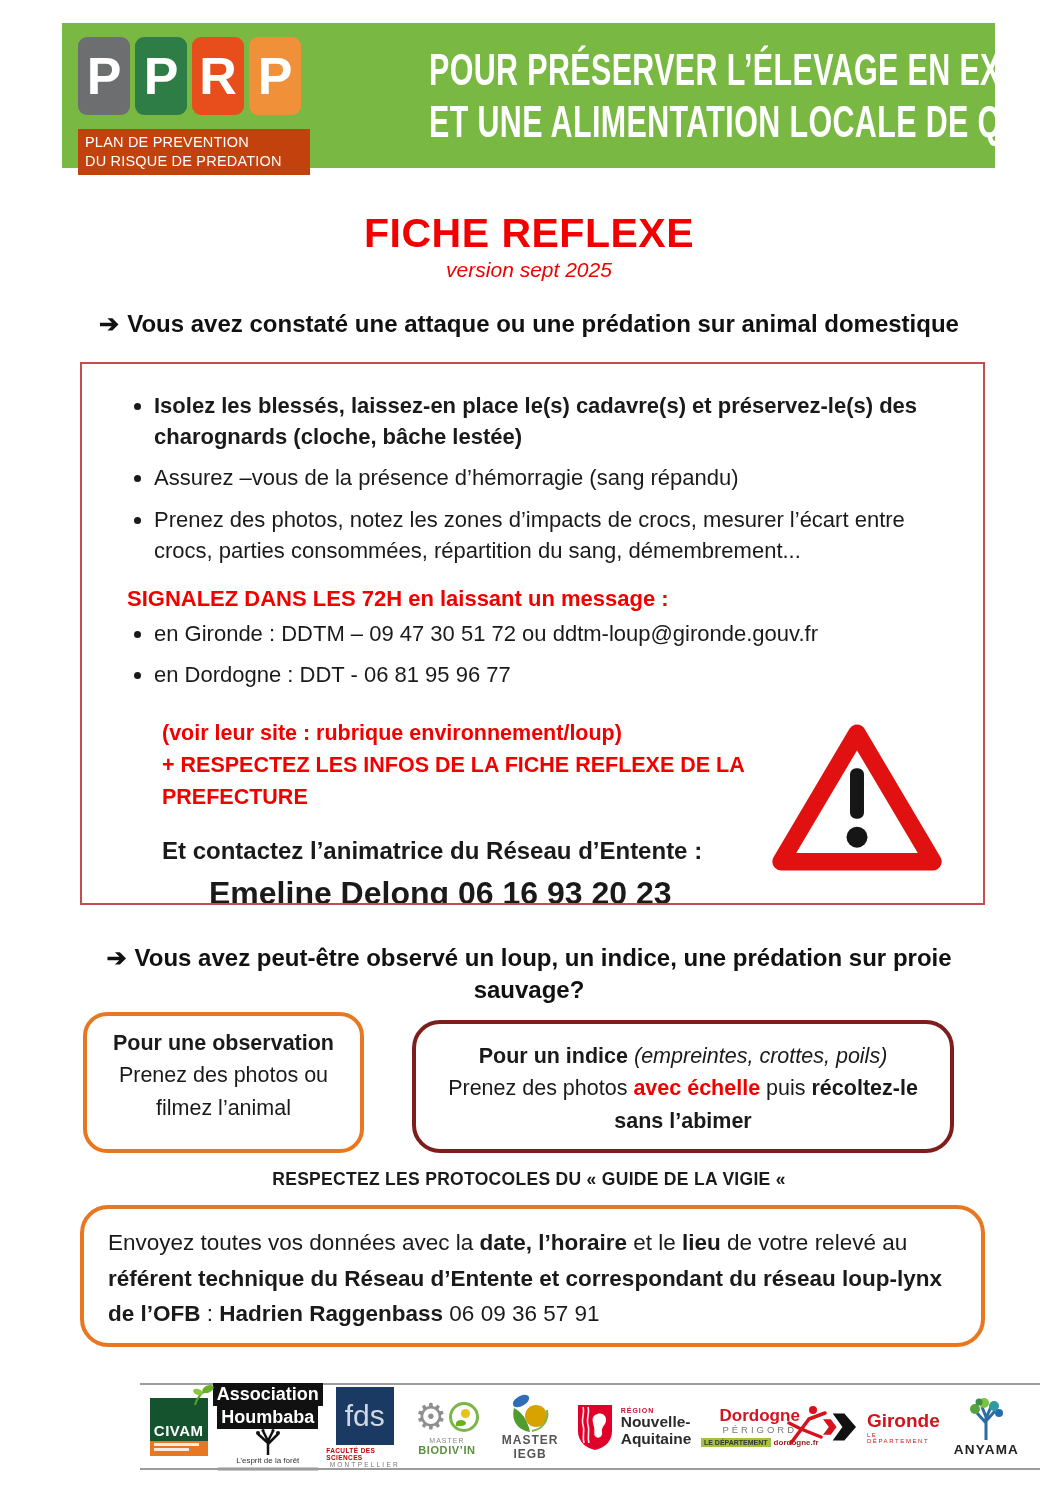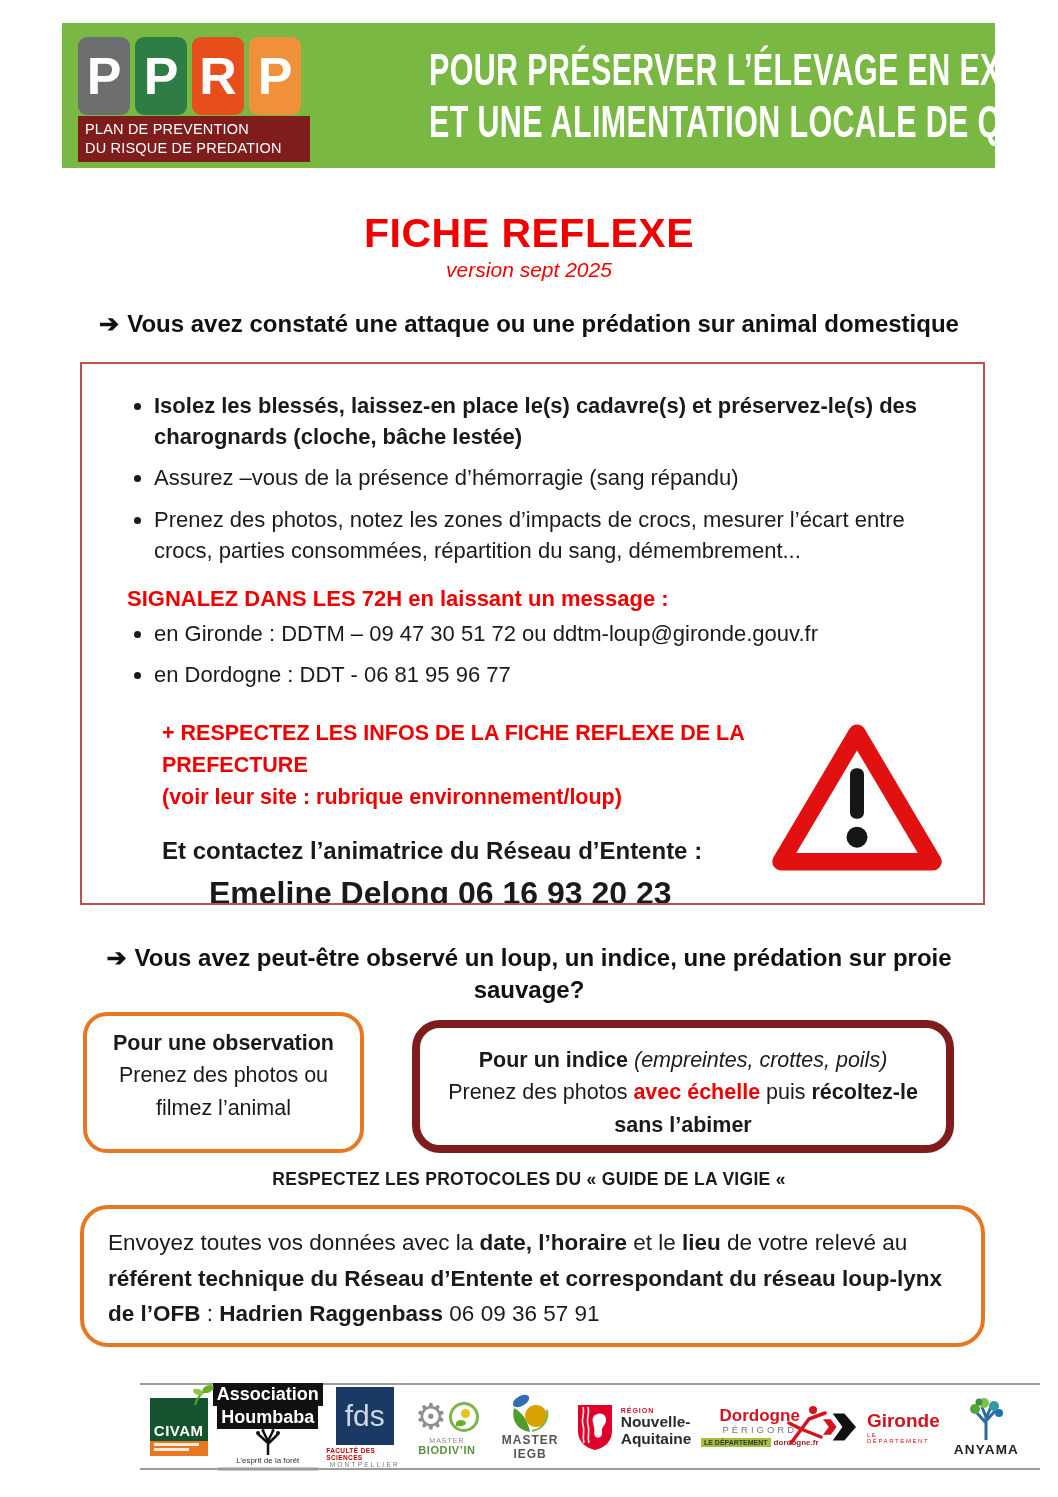--- a/index.html
+++ b/index.html
@@ -9,21 +9,21 @@
   
   .banner { position:absolute; left:62px; top:23px; width:933px; height:145px; background:#79b843; }
   .pprp { position:absolute; left:16px; top:14px; width:232px; }
   .pprp-tiles { display:flex; gap:5px; }
   .tile { width:52px; height:78px; border-radius:9px; display:flex; align-items:center; justify-content:center;
           color:#fff; font-weight:800; font-size:52px; line-height:1; }
   .tile.gray { background:#6d6e70; }
   .tile.green { background:#2e7d46; }
   .tile.redorange { background:#e84e1b; }
   .tile.orange { background:#f0913a; }
-  .pprp-strip { margin-top:1px; background:#7f1d1d; color:#fff; font-size:14.5px; line-height:1.3;
+  .pprp-strip { margin-top:14px; background:#c2410c; color:#fff; font-size:14.5px; line-height:1.3;
                 padding:4px 7px; letter-spacing:0.2px; white-space:nowrap; }
   .banner-headline { position:absolute; left:290px; top:0; width:700px; height:145px;
                      display:flex; flex-direction:column; justify-content:center; gap:8px;
                      text-align:center; color:#fff; font-weight:700; }
   .banner-headline .hl { font-size:39px; white-space:nowrap; letter-spacing:0.5px;
                          transform:scale(0.78,1.12); transform-origin:center; }
 
   
   .doc-title { position:absolute; left:0; top:210px; width:100%; text-align:center;
                color:#f20000; font-weight:700; font-size:41px; letter-spacing:0.5px; }
@@ -46,21 +46,21 @@
   .contact-name { margin:10px 0 0 127px; font-weight:700; font-size:32px; }
   .warn-triangle { position:absolute; right:38px; top:357px; }
 
   
   .obs-box { position:absolute; left:83px; top:1012px; width:281px; height:141px;
              border:4px solid #e87722; border-radius:24px; background:#fff;
              display:flex; flex-direction:column; justify-content:center; text-align:center;
              font-size:21.5px; line-height:1.5; padding:0 10px 14px 10px; }
   .obs-box .t { font-weight:700; }
   .indice-box { position:absolute; left:412px; top:1020px; width:542px; height:133px;
-                border:8px solid #7f1d1d; border-radius:28px; background:#fff;
+                border:4px solid #7f1d1d; border-radius:28px; background:#fff;
                 text-align:center; font-size:21.5px; line-height:1.5; padding:16px 18px 0 18px; }
   .indice-box .t { font-weight:700; }
   .indice-box .note { font-style:italic; }
   .indice-box .red { color:#f20000; font-weight:700; }
   .indice-box .b { font-weight:700; }
   .protocol-note { position:absolute; left:0; top:1169px; width:100%; text-align:center;
                    font-weight:700; font-size:17.5px; letter-spacing:0.3px; }
 
   
   .send-box { position:absolute; left:80px; top:1205px; width:905px; height:142px;
@@ -171,22 +171,22 @@
       <li class="b">Isolez les blessés, laissez-en place le(s) cadavre(s) et préservez-le(s) des charognards (cloche, bâche lestée)</li>
       <li>Assurez –vous de la présence d’hémorragie (sang répandu)</li>
       <li>Prenez des photos, notez les zones d’impacts de crocs, mesurer l’écart entre crocs, parties consommées, répartition du sang, démembrement...</li>
     </ul>
     <div class="signalez">SIGNALEZ DANS LES 72H en laissant un message :</div>
     <ul class="contacts">
       <li>en Gironde : DDTM – 09 47 30 51 72 ou  ddtm-loup@gironde.gouv.fr</li>
       <li>en Dordogne : DDT - 06 81 95 96 77</li>
     </ul>
     <div class="respectez">
+      <div>(voir leur site : rubrique environnement/loup)</div>
       <div>+ RESPECTEZ LES INFOS DE LA FICHE REFLEXE DE LA PREFECTURE</div>
-      <div>(voir leur site : rubrique environnement/loup)</div>
     </div>
     <div class="contact-intro">Et contactez l’animatrice du Réseau d’Entente :</div>
     <div class="contact-name">Emeline Delong 06 16 93 20 23</div>
 
     <svg class="warn-triangle" width="176" height="152" viewBox="0 0 100 87">
       <path d="M50 7 L93.5 80.5 L6.5 80.5 Z" fill="#ffffff" stroke="#e21111" stroke-width="10" stroke-linejoin="round"></path>
       <rect x="46" y="27" width="8" height="29" rx="3.5" fill="#161616"></rect>
       <circle cx="50" cy="66.5" r="6" fill="#161616"></circle>
     </svg>
   </div>

